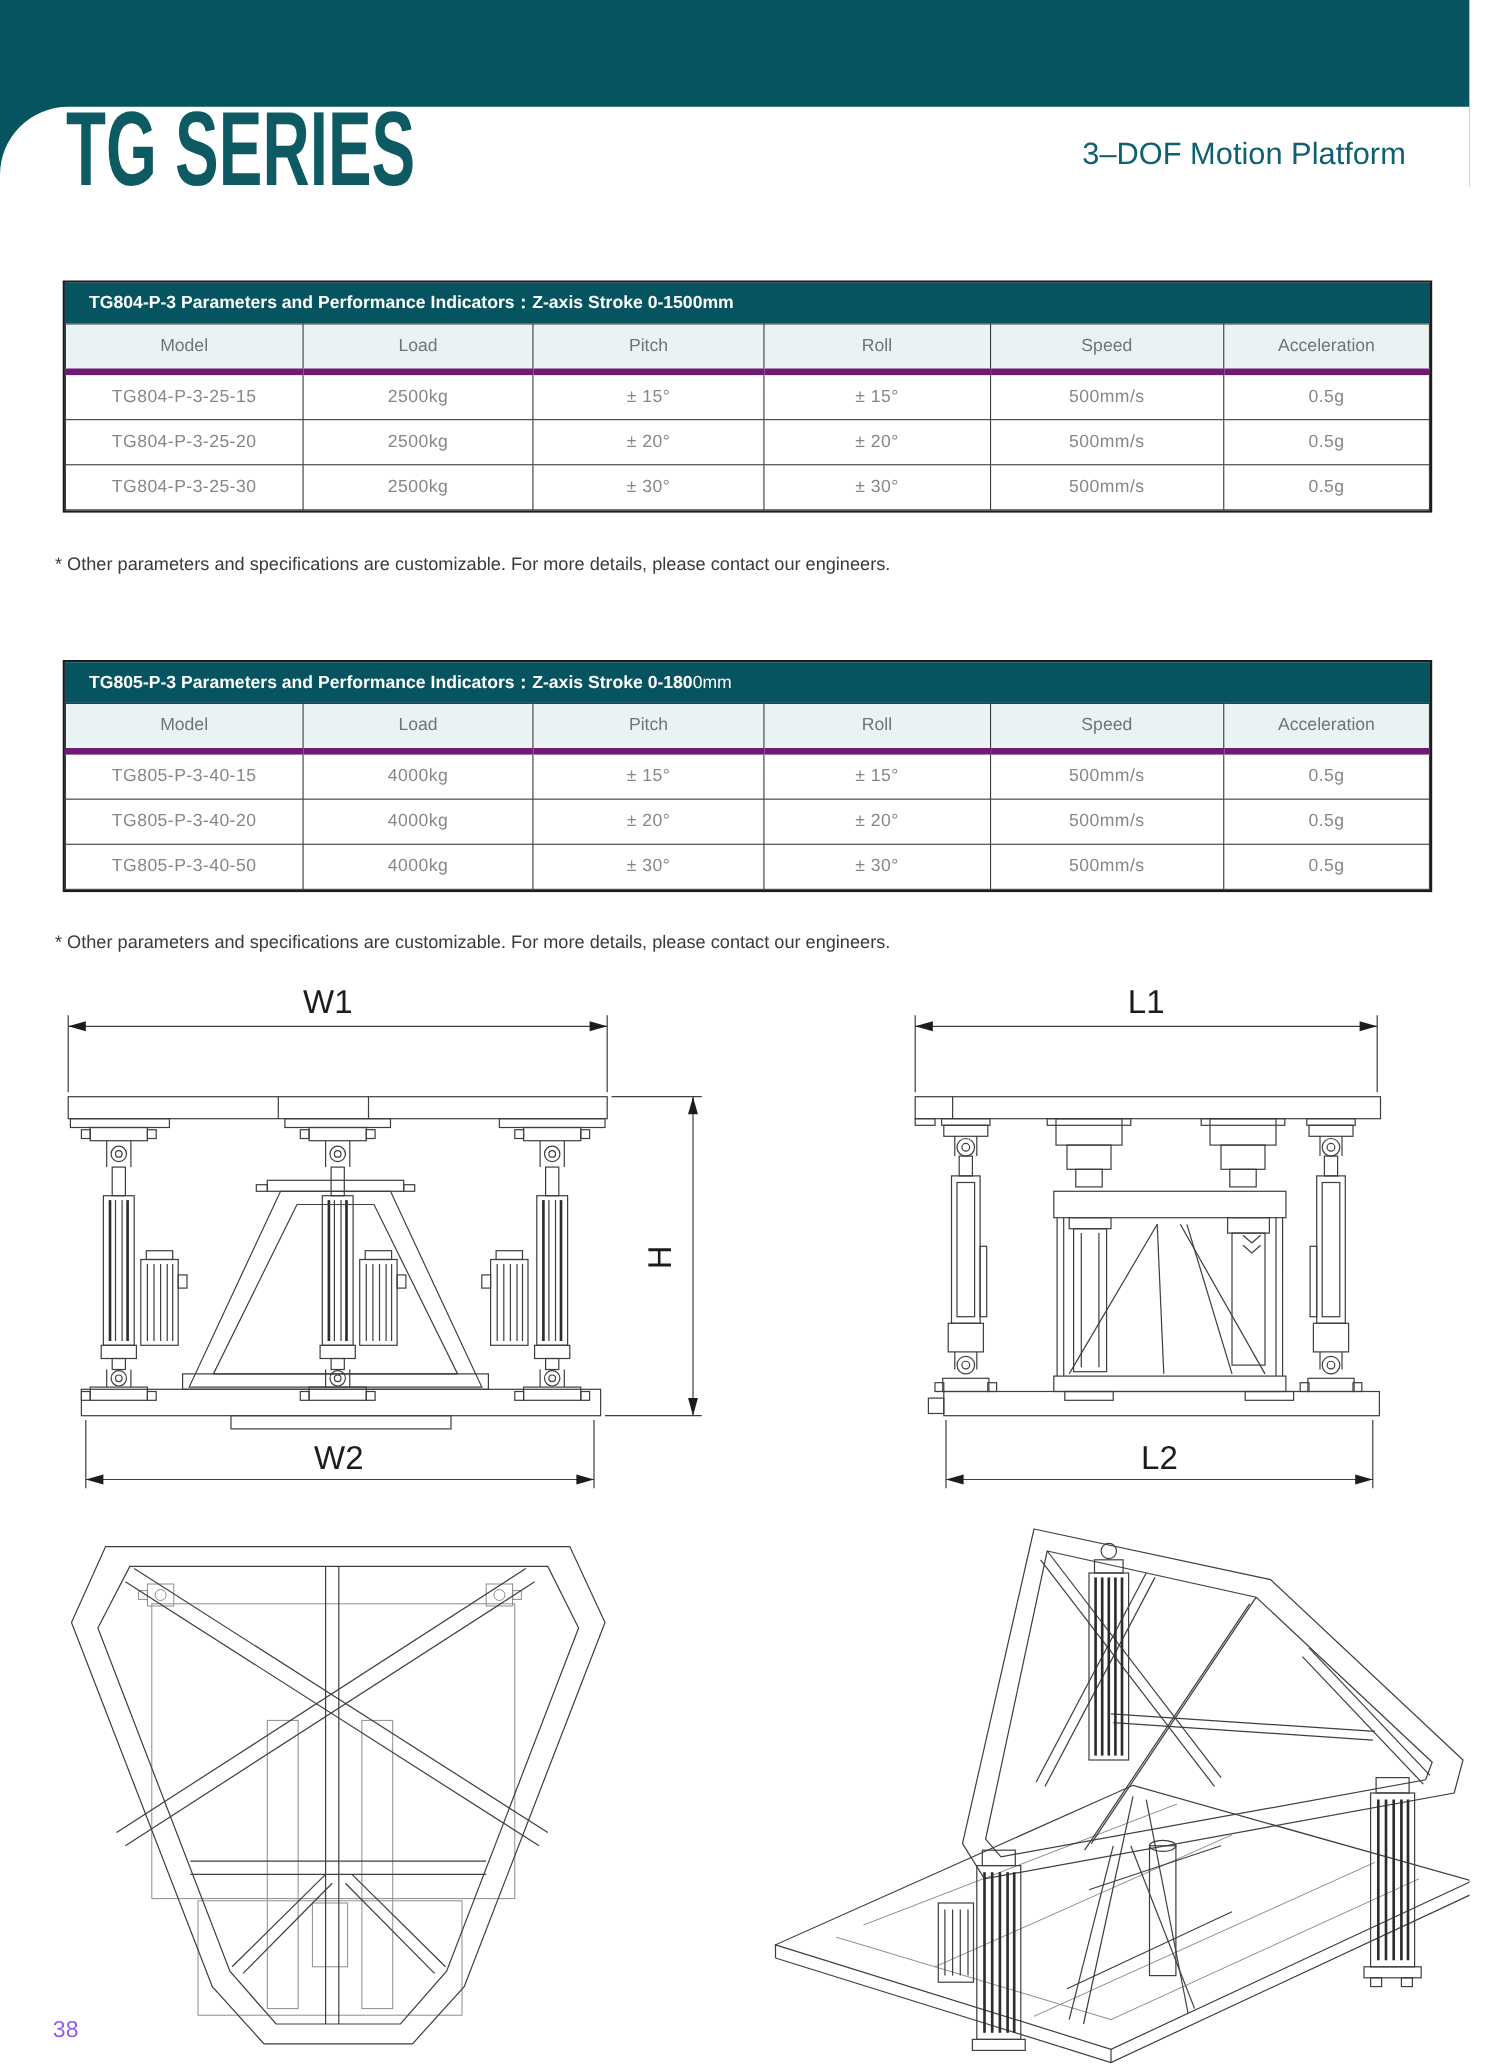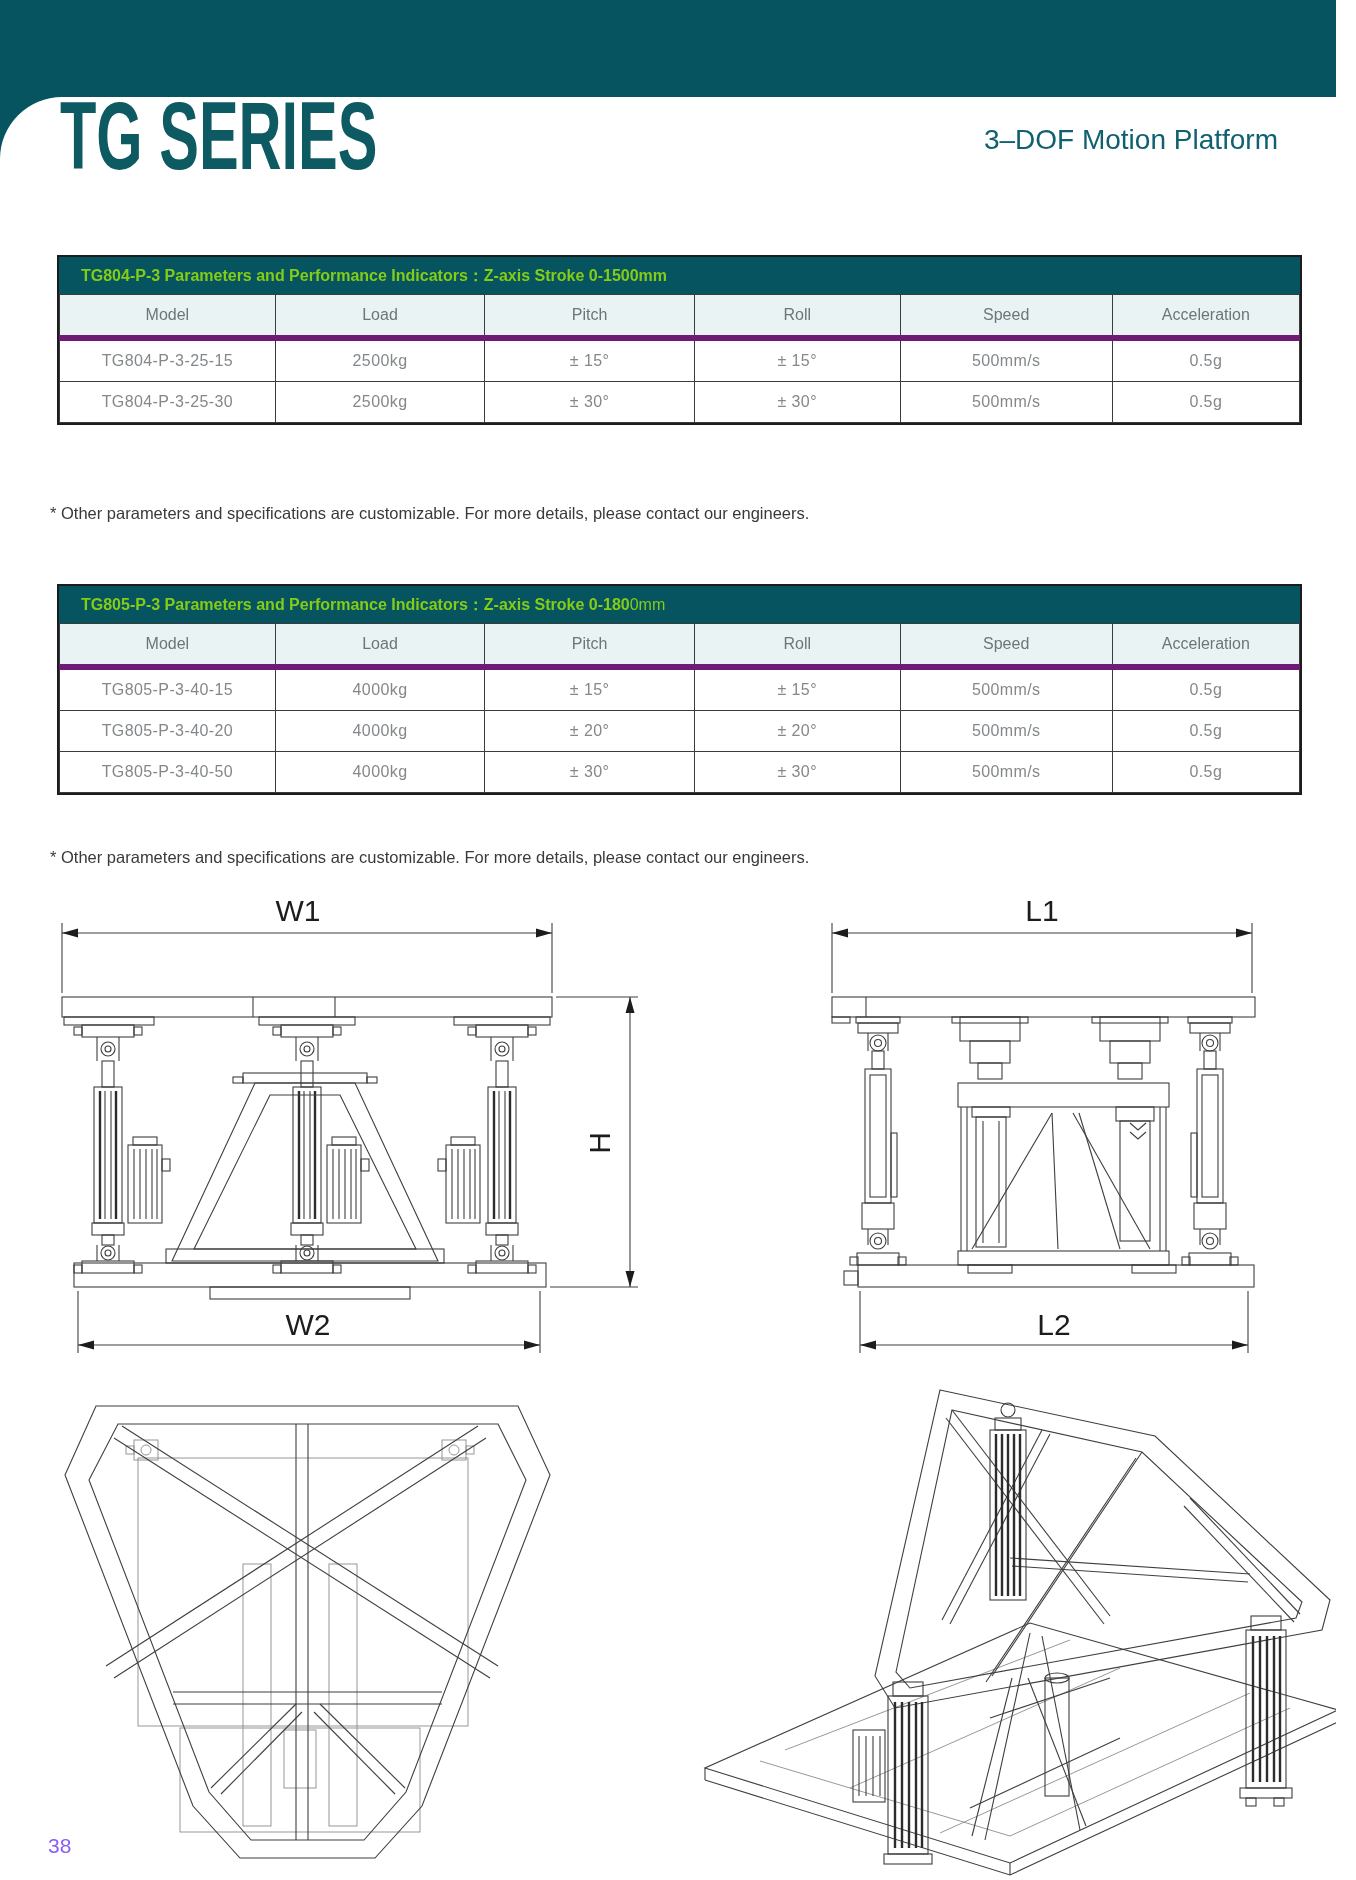--- a/index.html
+++ b/index.html
@@ -18,21 +18,21 @@
         font-family:"Liberation Sans",sans-serif;}
   .band{position:absolute;top:0;left:0;width:100%;height:170px;background:var(--teal);}
   .sheet{position:absolute;top:97px;left:0;width:100%;height:1783px;background:#fff;
          border-top-left-radius:62px;}
   .title{position:absolute;left:60px;top:88px;margin:0;font-size:96px;line-height:1.0;
          font-weight:800;color:var(--teal-title);letter-spacing:0px;
          transform:scaleX(0.62);transform-origin:left top;white-space:nowrap;}
   .subtitle{position:absolute;top:124px;right:58px;font-size:28px;color:var(--teal-sub);
             font-weight:500;white-space:nowrap;text-align:right;}
   .tablewrap{position:absolute;left:57px;width:1245px;border:2px solid var(--b-dark);background:#fff;box-sizing:border-box;}
-  .tbar{height:37px;background:var(--teal);color:#84cc16;font-weight:bold;font-size:16px;
+  .tbar{height:37px;background:var(--teal);color:#ffffff;font-weight:bold;font-size:16px;
         line-height:37px;padding-left:22px;white-space:nowrap;}
   .tbar .lt{font-weight:400;}
   table{width:100%;border-collapse:collapse;table-layout:fixed;}
   th{height:38px;background:var(--hdr-bg);font-weight:400;color:var(--th-txt);font-size:16px;
      border:1px solid var(--b-mid);border-bottom:6px solid #701a75;}
   td{height:38px;color:var(--td-txt);font-size:16px;text-align:center;
      border:1px solid var(--b-mid);letter-spacing:.4px;}
   .foot{position:absolute;left:50px;font-size:16.5px;color:var(--ink);}
   .pageno{position:absolute;left:48px;top:1834px;font-size:21px;color:#8b5cf6;}
   .draw{position:absolute;}
@@ -79,33 +79,41 @@
       <tbody>
           <tr>
             <td>TG804-P-3-25-15</td>
             <td>2500kg</td>
             <td>± 15°</td>
             <td>± 15°</td>
             <td>500mm/s</td>
             <td>0.5g</td>
           </tr>
           <tr>
+            <td>TG804-P-3-25-20</td>
+            <td>2500kg</td>
+            <td>± 20°</td>
+            <td>± 20°</td>
+            <td>500mm/s</td>
+            <td>0.5g</td>
+          </tr>
+          <tr>
             <td>TG804-P-3-25-30</td>
             <td>2500kg</td>
             <td>± 30°</td>
             <td>± 30°</td>
             <td>500mm/s</td>
             <td>0.5g</td>
           </tr>
         </tbody>
     </table>
   </div>
   <div class="foot" style="top:504px">* Other parameters and specifications are customizable. For more details, please contact our engineers.</div>
 
-  <div class="tablewrap" style="top:584px">
+  <div class="tablewrap" style="top:600px">
     <div class="tbar">
       <span>TG805-P-3 Parameters and Performance Indicators：Z-axis Stroke 0-180</span><span class="lt">0mm</span>
     </div>
     <table>
       <colgroup>
         <col style="width:17.4%">
           <col style="width:16.9%">
           <col style="width:16.9%">
         <col style="width:16.6%">
           <col style="width:17.1%">

